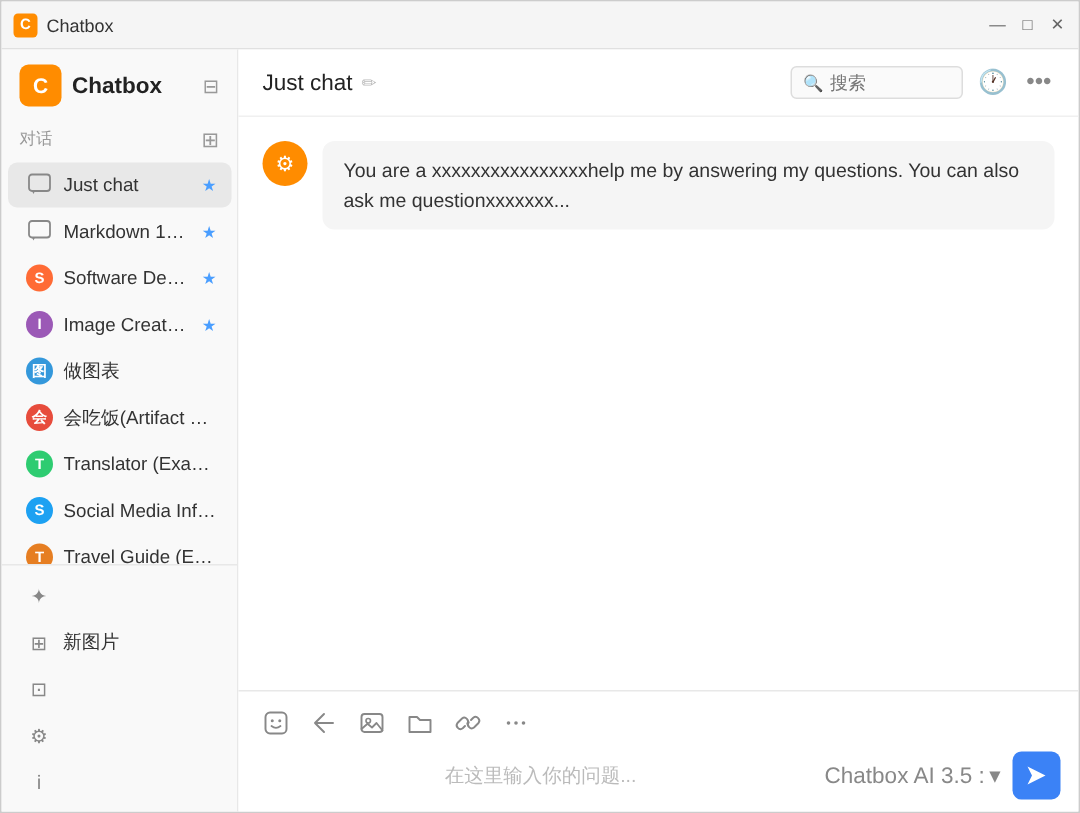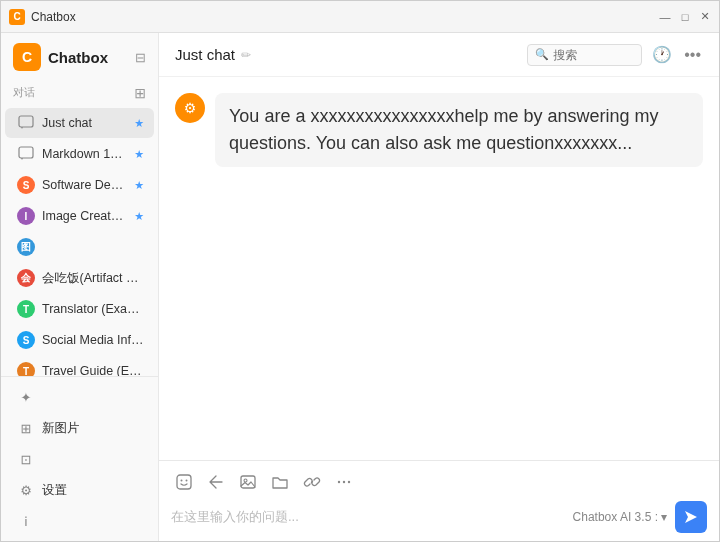--- a/index.html
+++ b/index.html
@@ -268,21 +268,21 @@
       justify-content: center;
       color: white;
       font-size: 14px;
       flex-shrink: 0;
     }
     .message-bubble {
       background: #f5f5f5;
       border-radius: 8px;
       padding: 10px 14px;
       max-width: 500px;
-      font-size: 18px;
+      font-size: 13px;
       color: #333;
       line-height: 1.5;
     }
 
     
     .chat-input-area {
       border-top: 1px solid #e8e8e8;
       padding: 8px 12px 10px;
     }
     .chat-input-toolbar {
@@ -300,35 +300,36 @@
       color: #888;
       font-size: 15px;
       cursor: pointer;
       border-radius: 4px;
     }
 
     .chat-input-row {
       display: flex;
       align-items: center;
       gap: 8px;
+      text-align: center;
     }
     .chat-input-box {
       flex: 1;
       display: flex;
       align-items: center;
       justify-content: space-between;
     }
     .chat-input-text {
       font-size: 13px;
       color: #bbb;
       flex: 1;
       padding: 2px 0;
     }
     .chat-model-selector {
-      font-size: 12px;
+      font-size: 15px;
       color: #888;
       display: flex;
       align-items: center;
       gap: 3px;
       cursor: pointer;
       white-space: nowrap;
     }
     .send-button {
       width: 32px;
       height: 32px;
@@ -405,20 +406,21 @@
       </div>
 
       <div class="sidebar-item">
         <div class="icon-circle" style="background:#9b59b6;">I</div>
         <span class="sidebar-item-text">Image Creator (E...</span>
         <span class="sidebar-item-star">★</span>
       </div>
 
       <div class="sidebar-item">
         <div class="icon-circle" style="background:#3498db;">图</div>
+        <span class="sidebar-item-text">做图表</span>
       </div>
 
       <div class="sidebar-item">
         <div class="icon-circle" style="background:#e74c3c;">会</div>
         <span class="sidebar-item-text">会吃饭(Artifact Example)</span>
       </div>
 
       <div class="sidebar-item">
         <div class="icon-circle" style="background:#2ecc71;">T</div>
         <span class="sidebar-item-text">Translator (Example)</span>
@@ -442,21 +444,20 @@
       </div>
       <div class="sidebar-item">
         <div class="sidebar-item-icon" style="color:#888;">⊞</div>
         <span class="sidebar-item-text">新图片</span>
       </div>
       <div class="sidebar-item">
         <div class="sidebar-item-icon" style="color:#888;">⊡</div>
       </div>
       <div class="sidebar-item">
         <div class="sidebar-item-icon" style="color:#888;">⚙</div>
-        <span class="sidebar-item-text">设置</span>
       </div>
       <div class="sidebar-item">
         <div class="sidebar-item-icon" style="color:#888;">ℹ</div>
       </div>
     </div>
   </div>
 
   <div class="main-content">
 
     <div class="chat-header">

